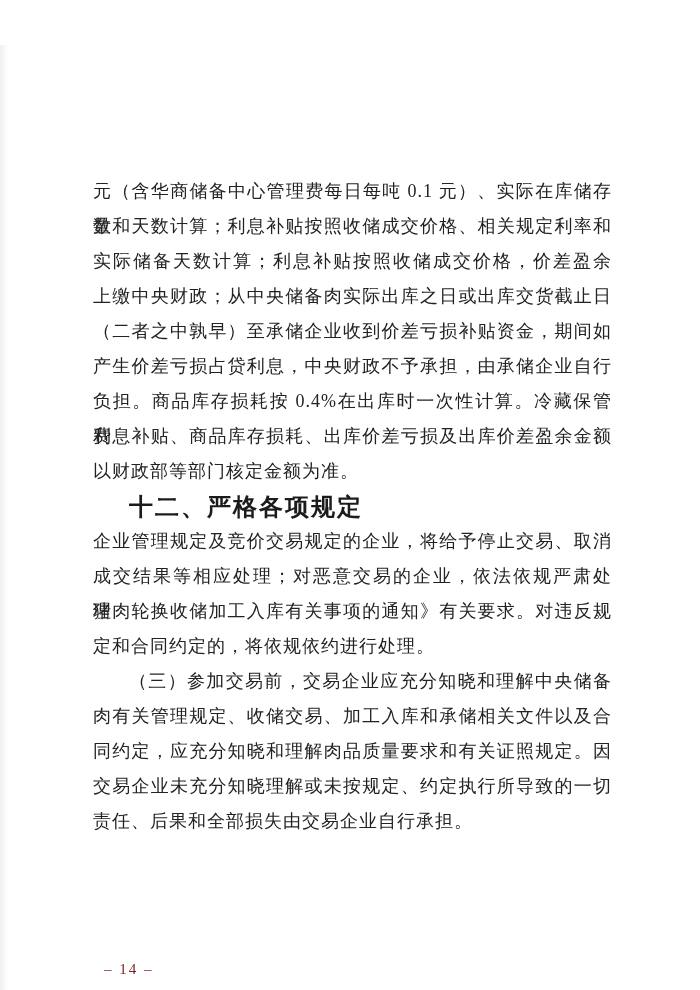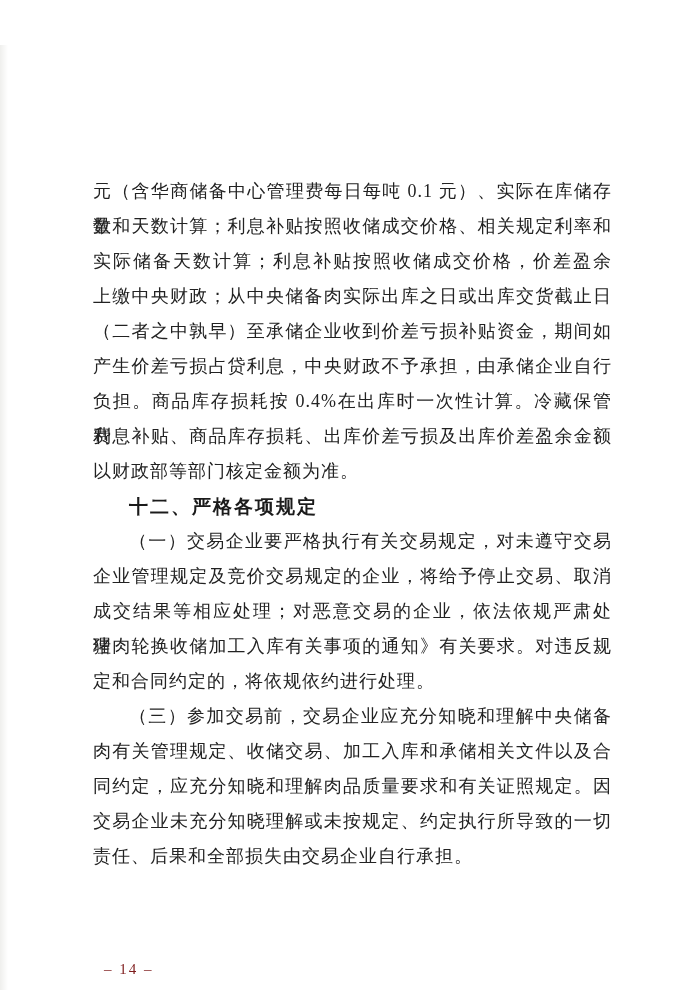--- a/index.html
+++ b/index.html
@@ -53,21 +53,21 @@
     text-align-last: justify;
     -moz-text-align-last: justify;
   }
   
   .ind {
     text-indent: 36px;
   }
   .heading {
     font-family: "Liberation Sans", "DejaVu Sans", sans-serif;
     font-weight: 700;
-    font-size: 19px;
+    font-size: 24px;
     letter-spacing: 2px;
     color: #1b1b1b;
   }
   .footer {
     position: absolute;
     left: 104px;
     top: 916px;
     font-family: "Liberation Serif", "DejaVu Serif", serif;
     font-size: 15px;
     letter-spacing: 2px;
@@ -87,21 +87,20 @@
     <div class="ln j">实际储备天数计算；利息补贴按照收储成交价格，价差盈余</div>
     <div class="ln j">上缴中央财政；从中央储备肉实际出库之日或出库交货截止日</div>
     <div class="ln j">（二者之中孰早）至承储企业收到价差亏损补贴资金，期间如</div>
     <div class="ln j">产生价差亏损占贷利息，中央财政不予承担，由承储企业自行</div>
     <div class="ln j">负担。商品库存损耗按 0.4%在出库时一次性计算。冷藏保管费、</div>
     <div class="ln j">利息补贴、商品库存损耗、出库价差亏损及出库价差盈余金额</div>
     <div class="ln">以财政部等部门核定金额为准。</div>
 
     <div class="ln heading ind">十二、严格各项规定</div>
 
-    <div class="ln j ind">（一）交易企业要严格执行有关交易规定，对未遵守交易</div>
     <div class="ln j">企业管理规定及竞价交易规定的企业，将给予停止交易、取消</div>
     <div class="ln j">成交结果等相应处理；对恶意交易的企业，依法依规严肃处理。</div>
 
     <div class="ln j">猪肉轮换收储加工入库有关事项的通知》有关要求。对违反规</div>
     <div class="ln">定和合同约定的，将依规依约进行处理。</div>
 
     <div class="ln j ind">（三）参加交易前，交易企业应充分知晓和理解中央储备</div>
     <div class="ln j">肉有关管理规定、收储交易、加工入库和承储相关文件以及合</div>
     <div class="ln j">同约定，应充分知晓和理解肉品质量要求和有关证照规定。因</div>
     <div class="ln j">交易企业未充分知晓理解或未按规定、约定执行所导致的一切</div>

